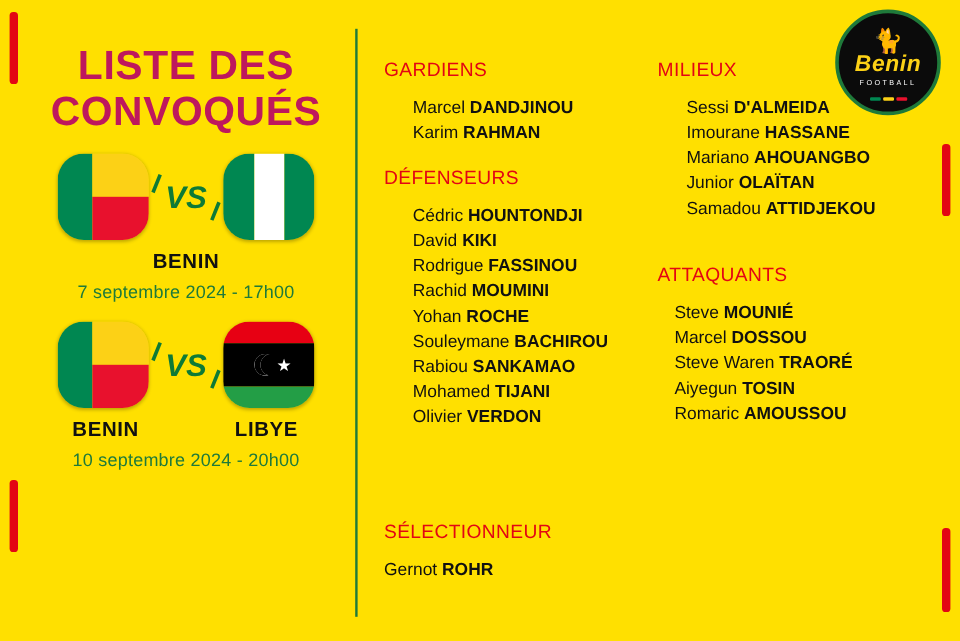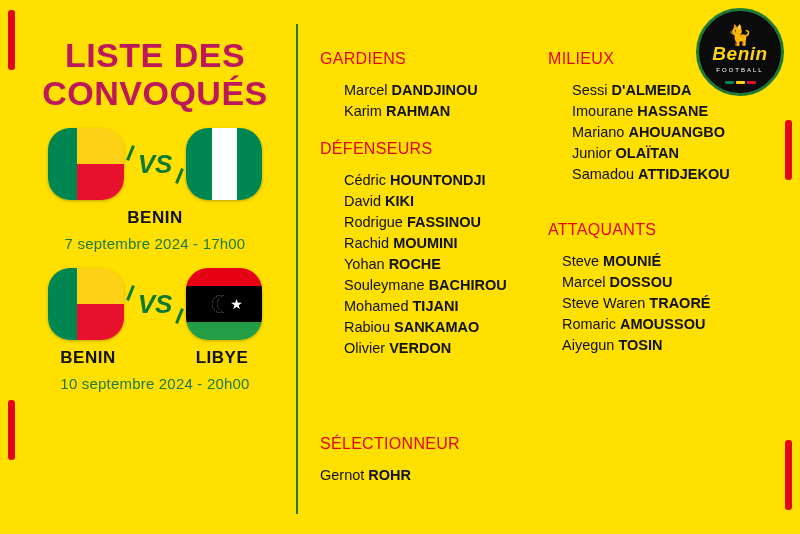--- a/index.html
+++ b/index.html
@@ -360,22 +360,22 @@
     </div>
     <div class="block block-defenseurs">
       <div class="sect-title">DÉFENSEURS</div>
       <ul class="names indent">
           <li><span>Cédric </span><b>HOUNTONDJI</b></li>
           <li><span>David </span><b>KIKI</b></li>
           <li><span>Rodrigue </span><b>FASSINOU</b></li>
           <li><span>Rachid </span><b>MOUMINI</b></li>
           <li><span>Yohan </span><b>ROCHE</b></li>
           <li><span>Souleymane </span><b>BACHIROU</b></li>
+          <li><span>Rabiou </span><b>SANKAMAO</b></li>
           <li><span>Mohamed </span><b>TIJANI</b></li>
-          <li><span>Rabiou </span><b>SANKAMAO</b></li>
           <li><span>Olivier </span><b>VERDON</b></li>
         </ul>
     </div>
   </div>
 
   <div class="selectionneur-wrap">
     <div class="sect-title center">SÉLECTIONNEUR</div>
     <ul class="names">
         <li><span>Gernot </span><b>ROHR</b></li>
       </ul>
@@ -391,19 +391,19 @@
           <li><span>Junior </span><b>OLAÏTAN</b></li>
           <li><span>Samadou </span><b>ATTIDJEKOU</b></li>
         </ul>
     </div>
     <div class="block block-attaquants">
       <div class="sect-title">ATTAQUANTS</div>
       <ul class="names">
           <li><span>Steve </span><b>MOUNIÉ</b></li>
           <li><span>Marcel </span><b>DOSSOU</b></li>
           <li><span>Steve Waren </span><b>TRAORÉ</b></li>
+          <li><span>Aiyegun </span><b>TOSIN</b></li>
           <li><span>Romaric </span><b>AMOUSSOU</b></li>
-          <li><span>Aiyegun </span><b>TOSIN</b></li>
         </ul>
     </div>
   </div>
 
 </div>
 
 </body></html>

